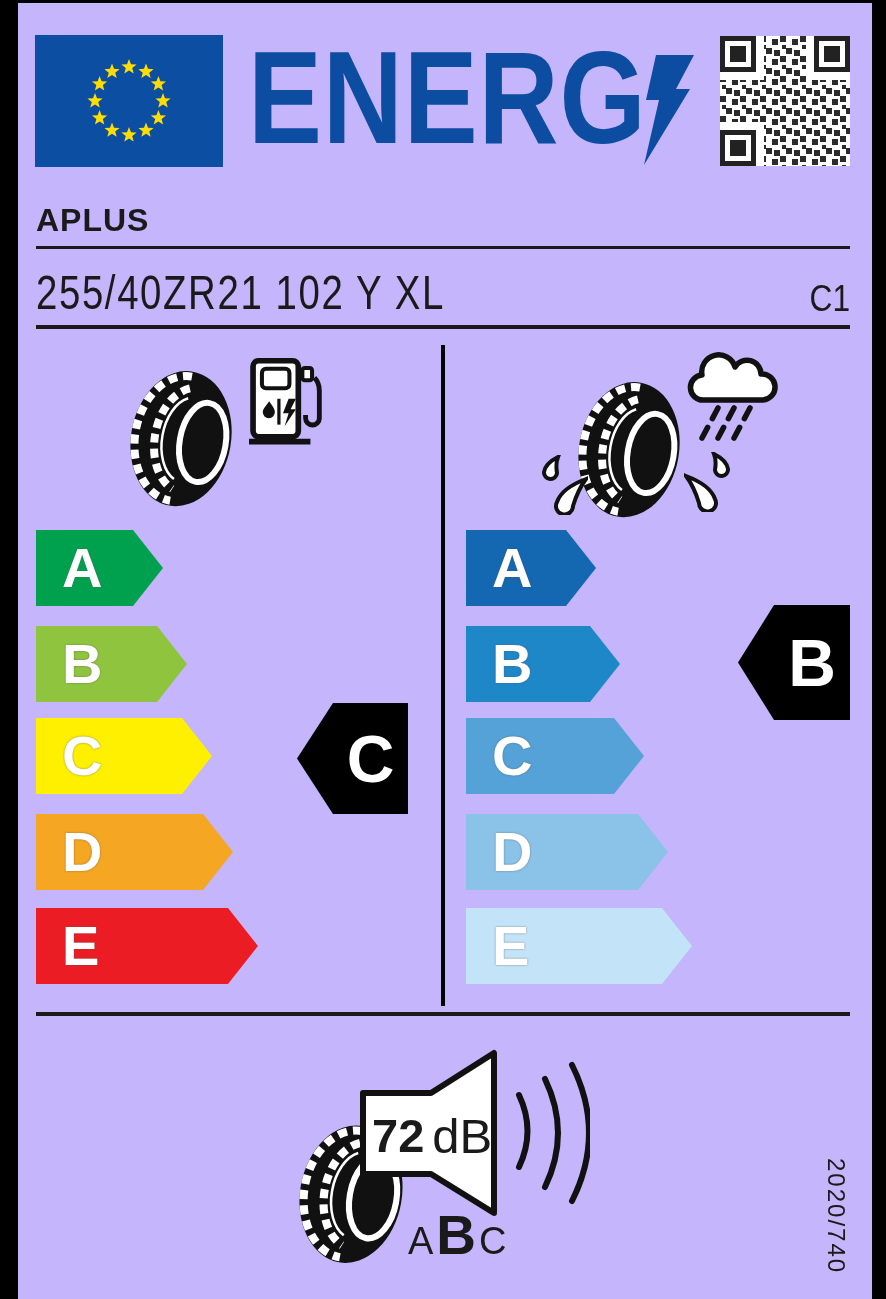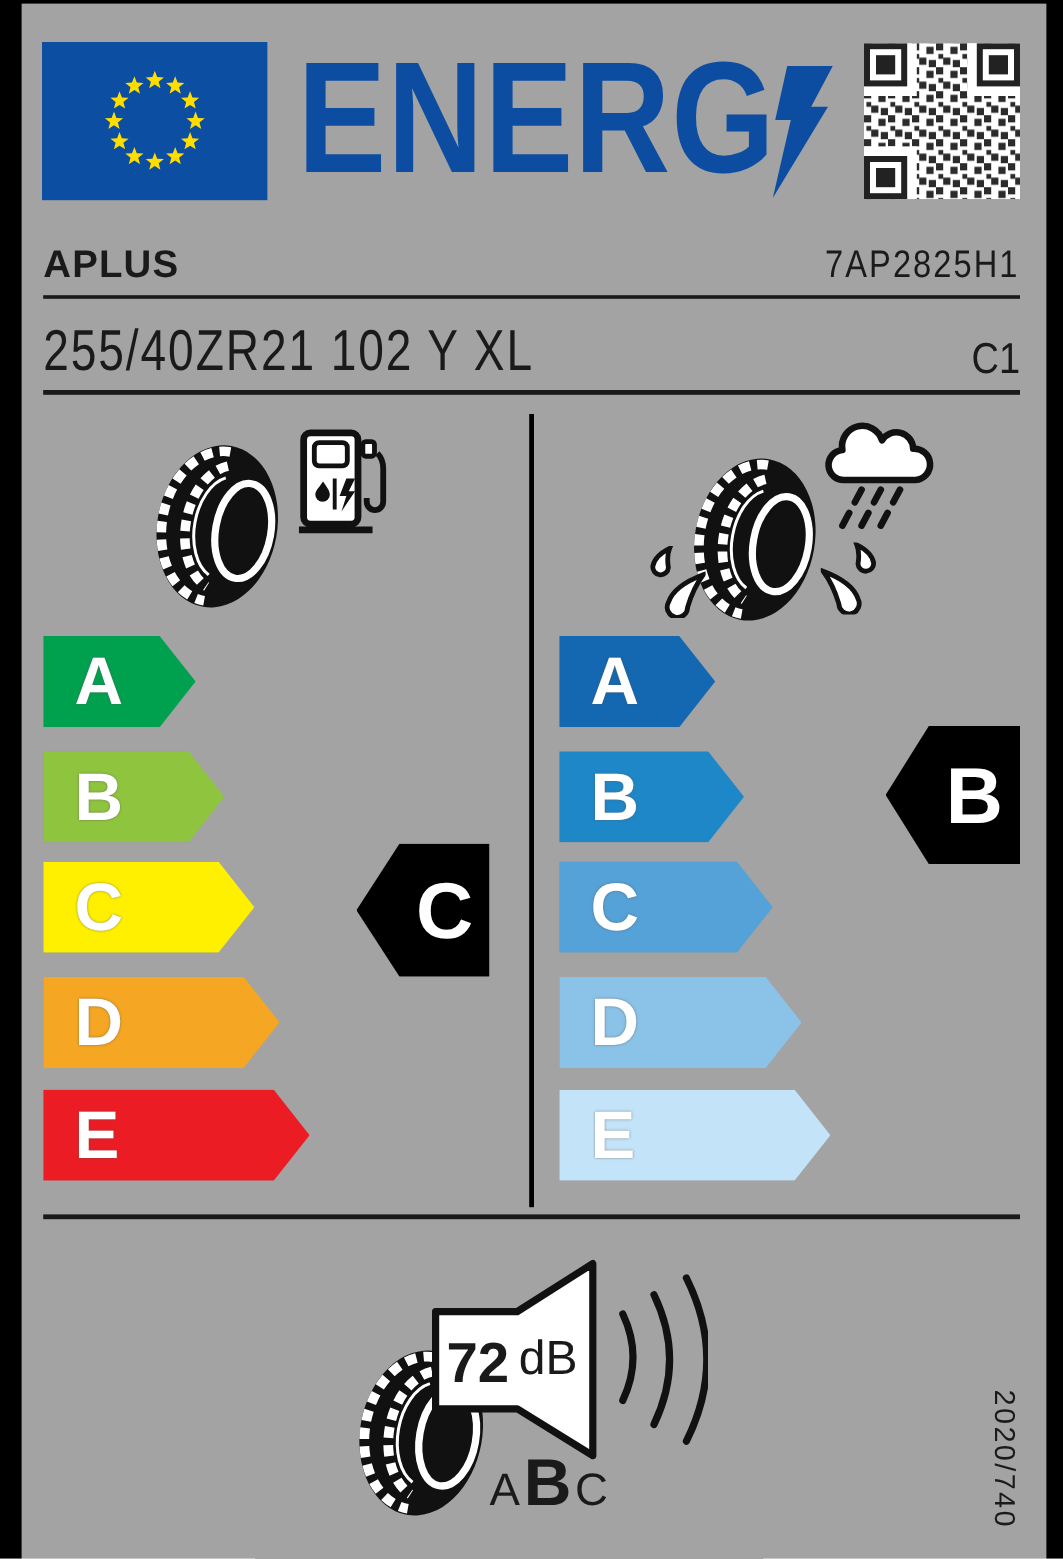--- a/index.html
+++ b/index.html
@@ -1,17 +1,17 @@
 <!DOCTYPE html>
 <html><head>
 <meta charset="utf-8">
 <style>
   html,body{margin:0;padding:0;background:#fff;}
   .label{
-    position:relative;width:886px;height:1299px;background:#a3a3a3;overflow:hidden;
+    position:relative;width:886px;height:1299px;background:#c4b5fd;overflow:hidden;
     font-family:"Liberation Sans",sans-serif;color:#1a1a1a;
   }
   .abs{position:absolute;}
   
   .border-top{left:0;top:0;width:886px;height:3px;background:#000;}
   .border-left{left:0;top:0;width:18px;height:1299px;background:#000;}
   .border-right{right:0;top:0;width:14px;height:1299px;background:#000;}
 
   
   .flag{left:35px;top:35px;width:188px;height:132px;}
@@ -61,21 +61,21 @@
     display:flex;align-items:center;justify-content:center;padding-left:36px;box-sizing:border-box;}
   .ind-fuel{left:297px;top:703px;width:111px;height:111px;}
   .ind-wet{left:738px;top:605px;width:112px;height:115px;}
   .indicator .letter{font-size:66px;font-weight:bold;line-height:1;}
 
   
   .tire-noise{left:296px;top:1122px;width:114px;height:145px;}
   .speaker{left:355px;top:1045px;width:235px;height:175px;}
   .db{left:372px;top:1112px;display:flex;align-items:flex-start;gap:8px;white-space:nowrap;}
   .db .val{font-size:47px;font-weight:bold;line-height:1;}
-  .db .unit{font-size:40px;line-height:1;}
+  .db .unit{font-size:49px;line-height:1;}
   .abc{left:408px;top:1208px;display:flex;align-items:baseline;gap:3px;}
   .abc .s{font-size:38px;line-height:1;}
   .abc .b{font-size:55px;font-weight:bold;line-height:1;}
 
   .reg{left:822px;top:1158px;writing-mode:vertical-rl;text-orientation:sideways;
        font-size:24px;letter-spacing:2px;color:#1a1a1a;}
 </style>
 </head>
 <body>
 
@@ -146,23 +146,20 @@
     </g>
     <g>
       <rect x="0" y="86" width="44" height="44" fill="#fff"></rect>
       <rect x="0" y="94" width="36" height="36" fill="#222"></rect>
       <rect x="5" y="99" width="26" height="26" fill="#fff"></rect>
       <rect x="10" y="104" width="16" height="16" fill="#222"></rect>
     </g>
   </svg>
 
   <div class="abs brand">APLUS</div>
-  <div class="abs article">
-    <span>7AP2825H1</span>
-  </div>
   <div class="abs rule rule1"></div>
 
   <div class="abs tyresize">
     <span>255/40ZR21 102 Y XL</span>
   </div>
   <div class="abs tyreclass">
     <span>C1</span>
   </div>
   <div class="abs rule rule2"></div>
 

